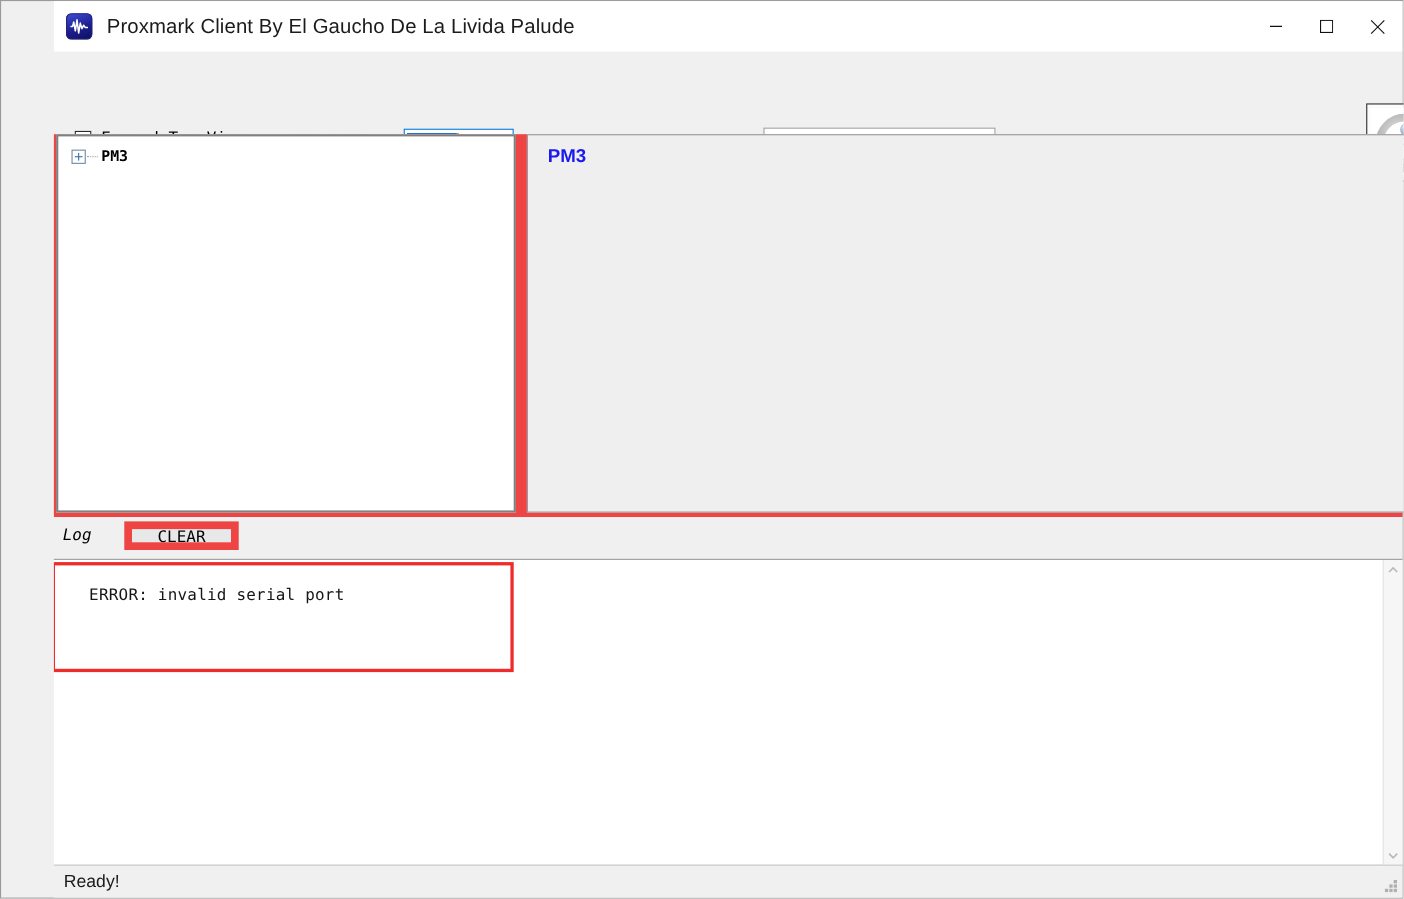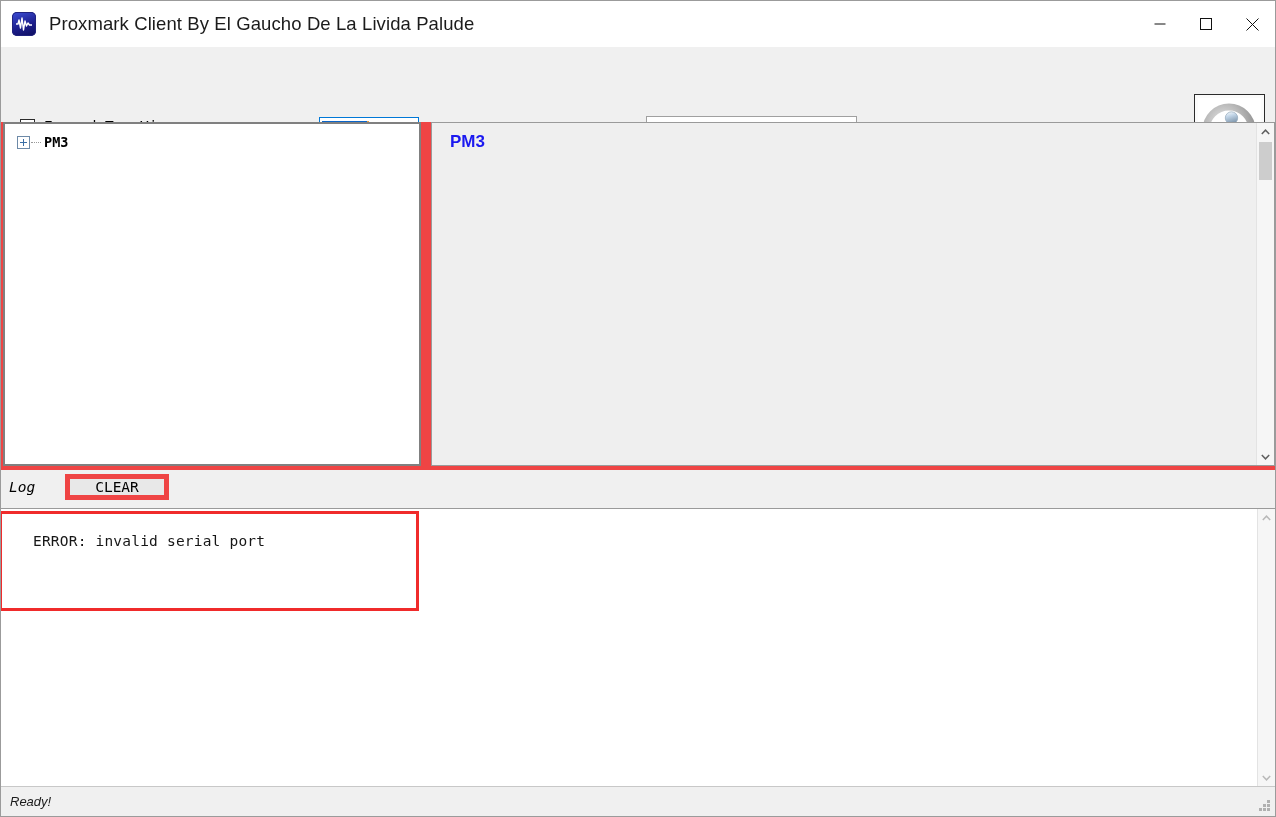--- a/index.html
+++ b/index.html
@@ -17,20 +17,21 @@
   .app-window {
     position: absolute;
     left: 0; top: 0;
     width: 1276px;
     height: 817px;
     background: #f0f0f0;
     border: 1px solid #9b9b9b;
     box-sizing: border-box;
     display: flex;
     flex-direction: column;
+    padding-left: 48px;
   }
 
   
   .titlebar {
     height: 46px;
     min-height: 46px;
     background: #ffffff;
     display: flex;
     align-items: center;
     position: relative;
@@ -284,21 +285,21 @@
     font-family: "DejaVu Sans Mono", monospace;
     font-size: 14.5px;
     color: #000;
     font-style: italic;
   }
   .clear-btn {
     position: absolute;
     left: 64px; top: 4px;
     width: 104px; height: 26px;
     background: #e8e8e8;
-    border: 5px solid #ef4444;
+    border: 7px solid #ef4444;
     box-sizing: border-box;
     font-family: "DejaVu Sans Mono", monospace;
     font-size: 14.5px;
     color: #000;
     cursor: pointer;
     padding: 0;
   }
 
   
   .log-panel {
@@ -336,23 +337,22 @@
     height: 29px;
     min-height: 29px;
     background: #f0f0f0;
     border-top: 1px solid #c8c8c8;
     position: relative;
     display: flex;
     align-items: center;
   }
   .status-text {
     margin-left: 9px;
-    font-size: 13px;
+    font-size: 16px;
     color: #1b1b1b;
-    font-style: italic;
   }
   .grip {
     position: absolute;
     right: 4px; bottom: 4px;
     width: 14px; height: 14px;
   }
 </style>
 </head>
 <body>
 

